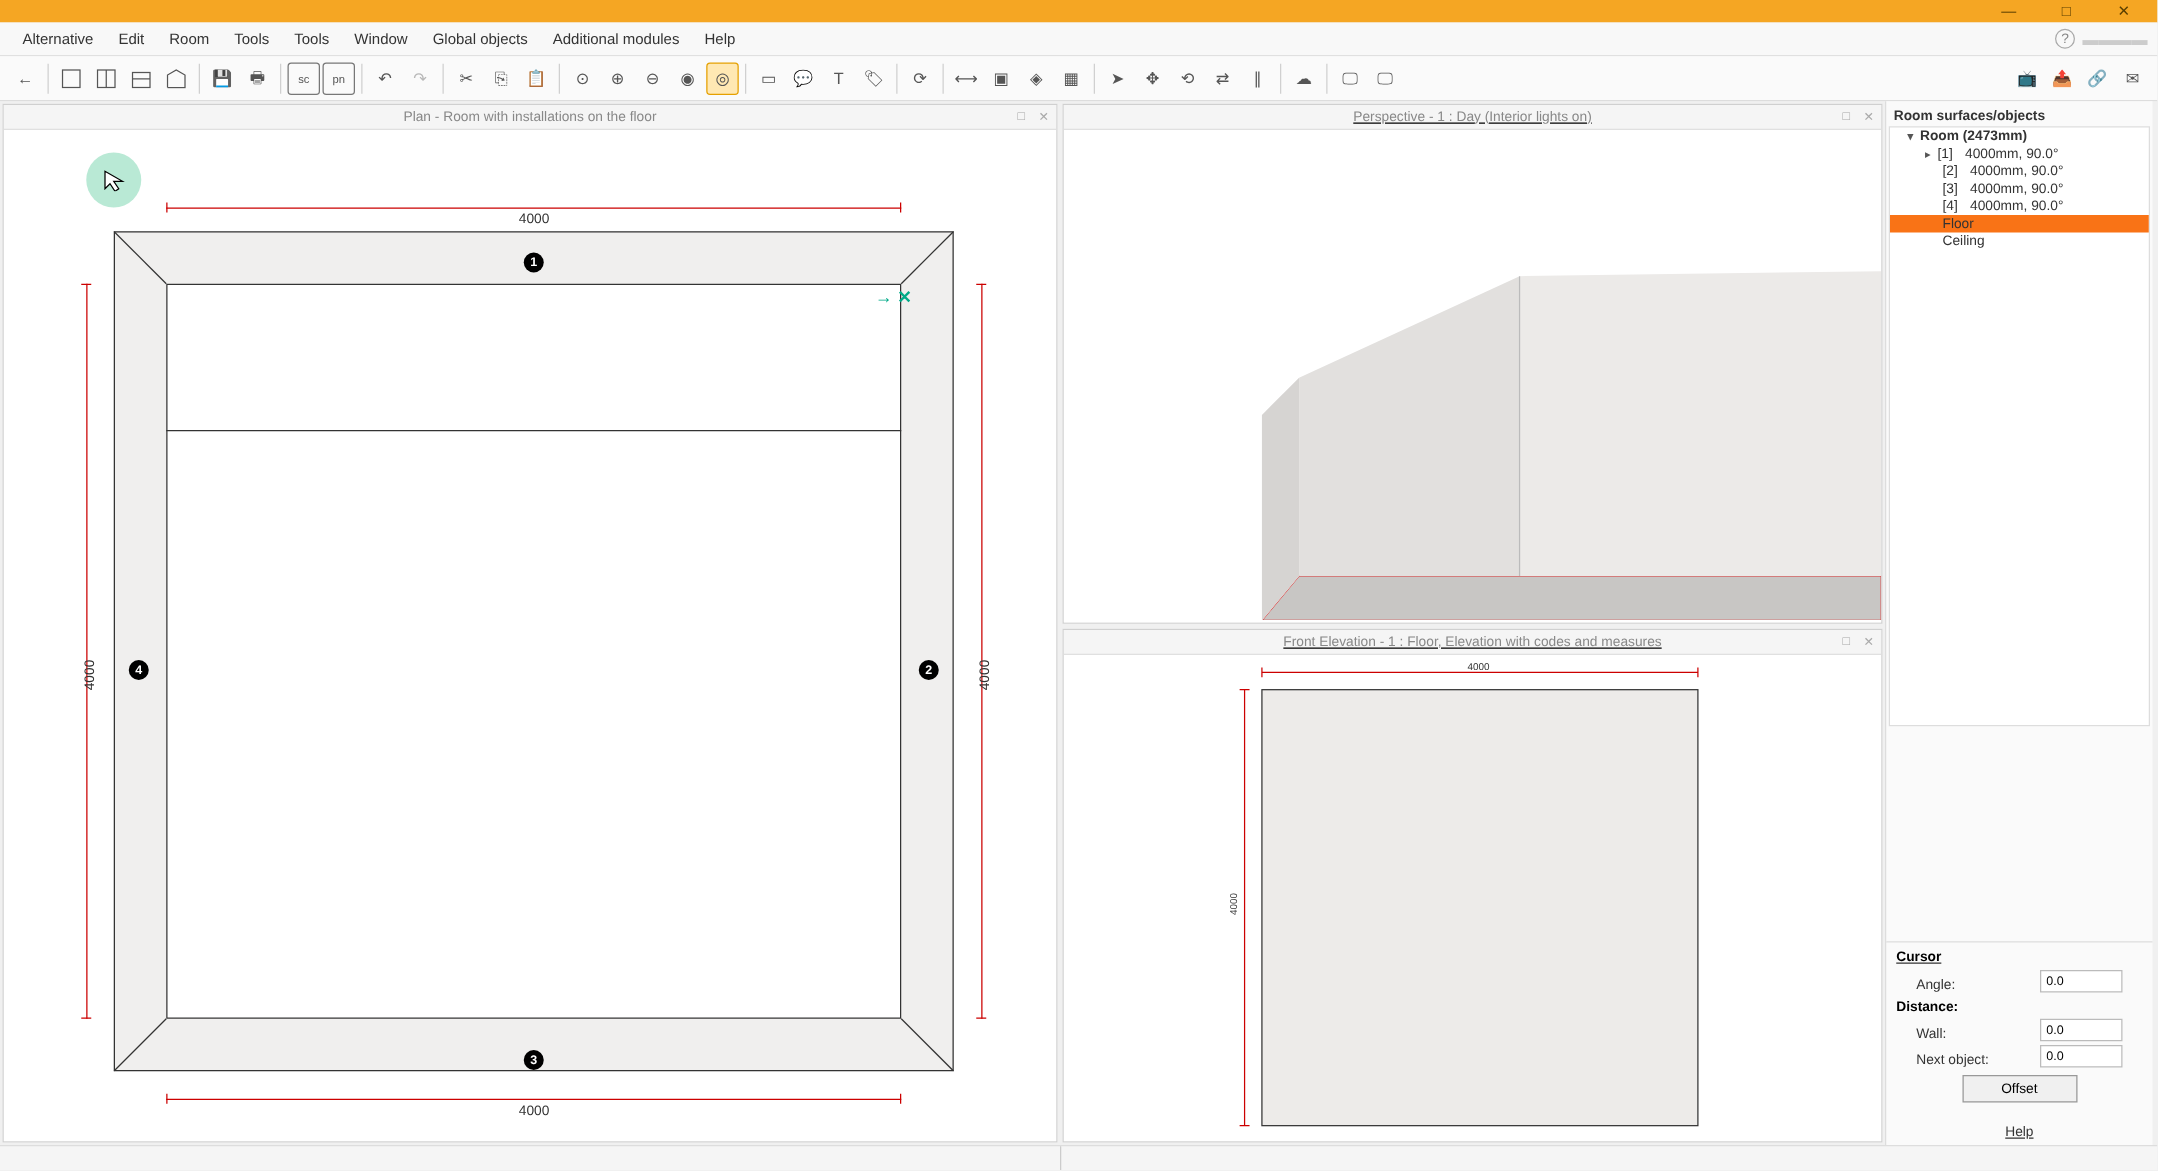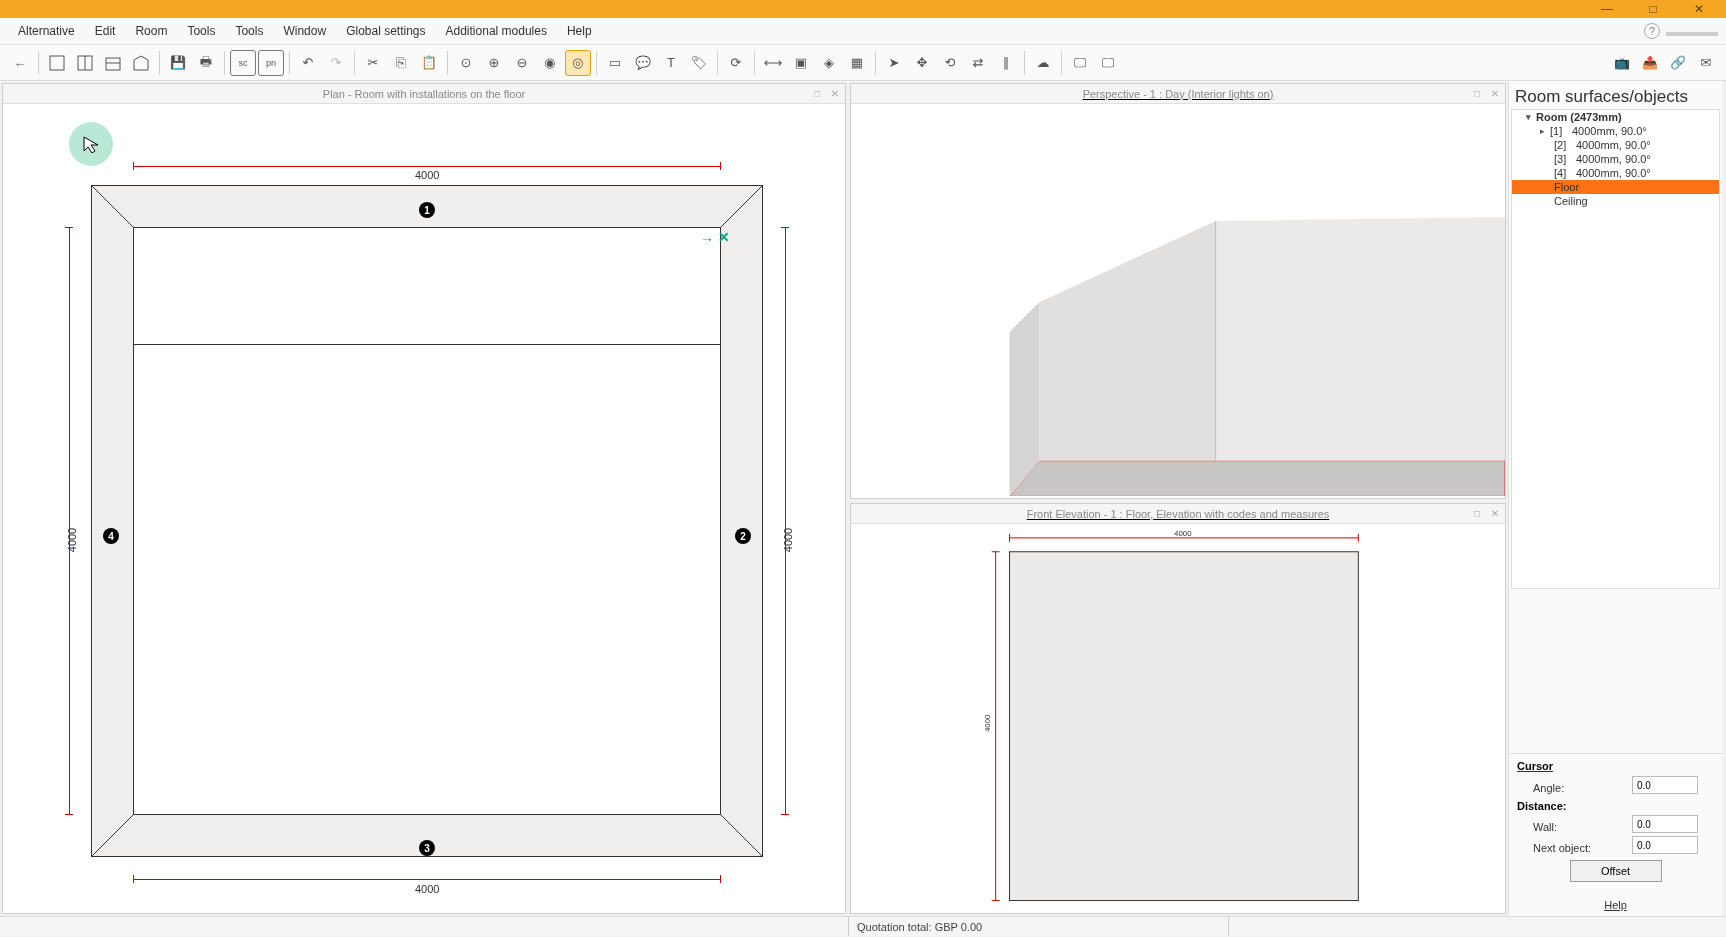--- a/index.html
+++ b/index.html
@@ -29,21 +29,21 @@
   .room-outer { position: absolute; left: 88px; top: 81px; width: 672px; height: 672px; background: #f0efee; border: 1px solid #333; }
   .room-inner { position: absolute; left: 130px; top: 123px; width: 588px; height: 588px; background: #fff; border: 1px solid #333; }
   .inner-h { position: absolute; left: 130px; top: 240px; width: 588px; height: 1px; background: #333; }
   .dim-line { position: absolute; background: #c00; }
   .dim-tick { position: absolute; background: #c00; }
   .dim-text { position: absolute; font-size: 11px; color: #333; }
   .wall-num { position: absolute; width: 16px; height: 16px; border-radius: 50%; background: #000; color: #fff; font-size: 10px; display: flex; align-items: center; justify-content: center; font-weight: bold; }
   .persp-canvas { position: absolute; inset: 0; }
   .elev-canvas { position: absolute; inset: 0; }
   .tree-section { flex: 1; padding: 4px 2px; overflow: auto; }
-  .tree-title { font-size: 17px; font-weight: normal; padding: 2px 4px; color: #333; }
+  .tree-title { font-size: 11px; font-weight: bold; padding: 2px 4px; color: #333; }
   .tree-item { display: flex; align-items: center; font-size: 11px; padding: 1px 4px; color: #333; }
   .tree-item.lvl1 { padding-left: 14px; font-weight: bold; }
   .tree-item.lvl2 { padding-left: 42px; }
   .tree-item.sel { background: #f97316; }
   .tree-caret { display: inline-block; width: 10px; font-size: 9px; color: #555; }
   .props { border-top: 1px solid #ddd; padding: 6px 4px; font-size: 11px; }
   .prop-row { display: flex; align-items: flex-end; justify-content: space-between; margin: 3px 16px; padding: 0 4px; }
   .prop-label { color: #333; }
   .prop-input { width: 66px; height: 18px; border: 1px solid #bbb; font-size: 10px; padding: 0 4px; background: #fff; }
   .prop-btn { width: 92px; height: 22px; border: 1px solid #999; background: #f0f0f0; font-size: 11px; margin: 6px auto; display: block; }
@@ -64,21 +64,21 @@
 </div>
 
 <div class="menu-bar">
   <div class="menu-left" id="menu-left">
       <div class="menu-item">Alternative</div>
       <div class="menu-item">Edit</div>
       <div class="menu-item">Room</div>
       <div class="menu-item">Tools</div>
       <div class="menu-item">Tools</div>
       <div class="menu-item">Window</div>
-      <div class="menu-item">Global settings</div>
+      <div class="menu-item">Global objects</div>
       <div class="menu-item">Additional modules</div>
       <div class="menu-item">Help</div>
     </div>
   <div class="menu-right">
     <span style="border:1px solid #aaa;border-radius:50%;width:16px;height:16px;display:inline-flex;align-items:center;justify-content:center;font-size:11px;">?</span>
     <span style="color:#ccc;">▬▬▬▬</span>
   </div>
 </div>
 
 <div class="toolbar">
@@ -303,15 +303,14 @@
       <button class="prop-btn">Offset</button>
     </div>
     <div class="help-link">
       <span>Help</span>
     </div>
   </div>
 </div>
 
 <div class="status-bar">
   <div class="status-cell" style="width:848px;border-left:none;"></div>
-  <div class="status-cell" style="width:380px;">Quotation total: GBP 0.00</div>
   <div class="status-cell" style="flex:1;"></div>
 </div>
 
 </body></html>

